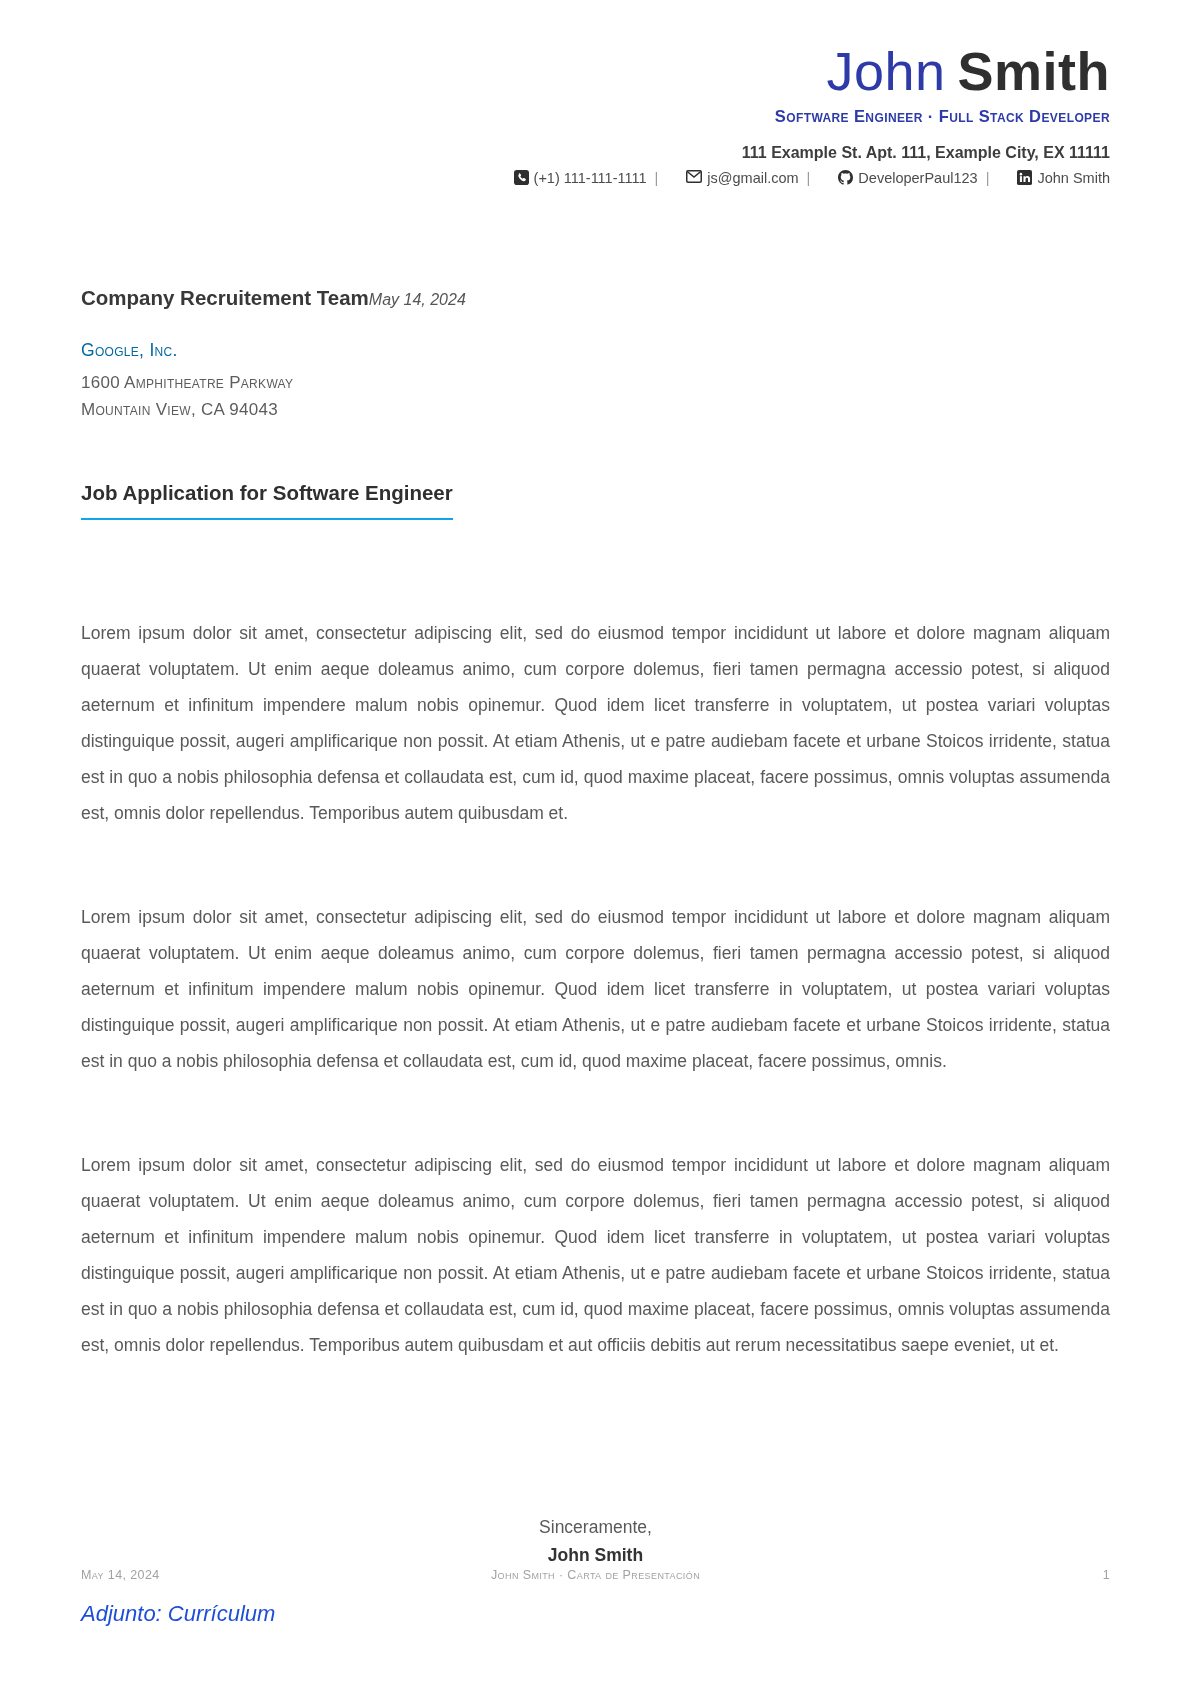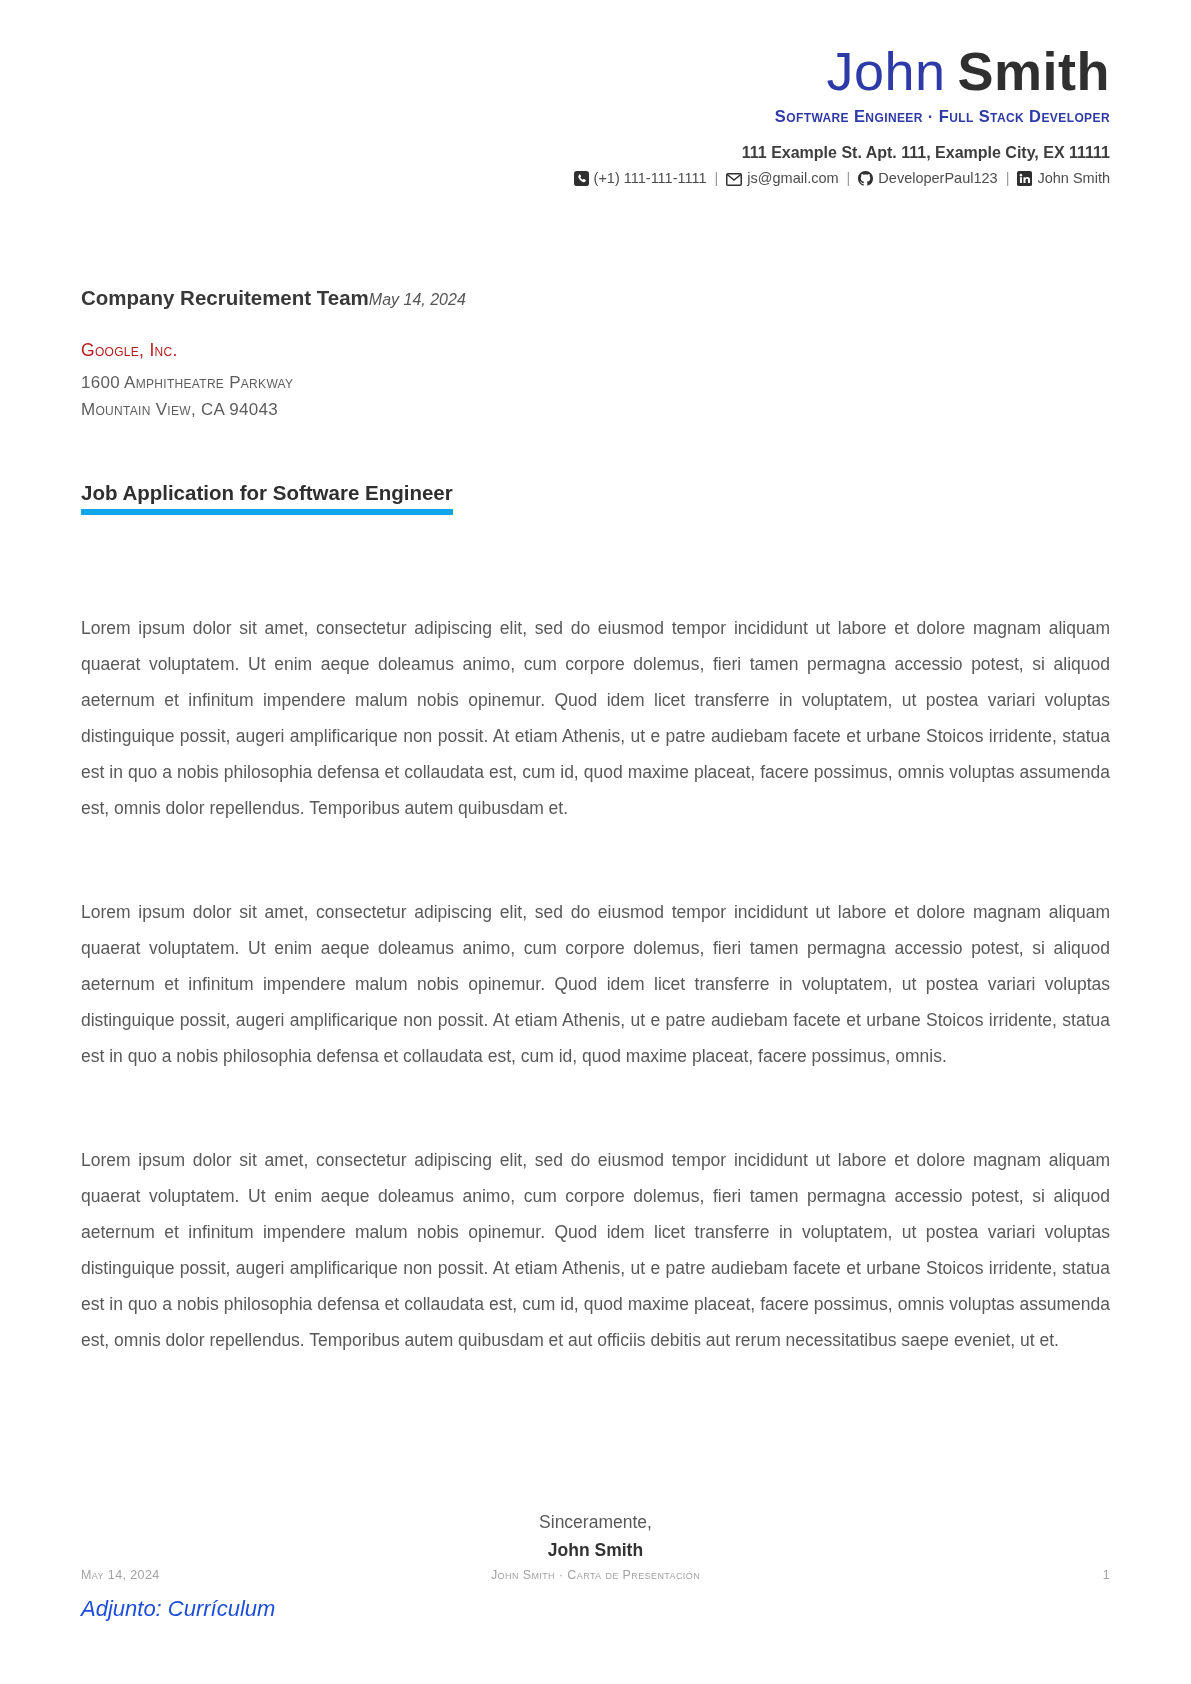--- a/index.html
+++ b/index.html
@@ -42,21 +42,21 @@
   }
   .header-contacts {
     margin-top: 8px;
     font-size: 14.5px;
     color: #4c4c4c;
     display: flex;
     justify-content: flex-end;
     align-items: center;
     gap: 7px;
   }
-  .contact-item { display: inline-flex; align-items: flex-end; gap: 5px; }
+  .contact-item { display: inline-flex; align-items: flex-start; gap: 5px; margin-left: 20px; }
   .contact-item svg { display: block; }
   .sep { color: #9a9a9a; padding: 0 1px; }
 
   
   .recipient-row {
     margin-top: 100px;
     display: flex;
     justify-content: flex-start;
     align-items: baseline;
   }
@@ -67,43 +67,43 @@
   }
   .letter-date {
     font-size: 16px;
     font-style: italic;
     color: #555555;
   }
   .company-name {
     margin-top: 30px;
     font-variant: small-caps;
     font-size: 17.5px;
-    color: #b91c1c;
+    color: #0369a1;
     letter-spacing: 0.3px;
   }
   .recipient-address {
     margin-top: 8px;
     font-variant: small-caps;
     font-size: 17px;
     color: #5d5d5d;
     line-height: 27px;
     letter-spacing: 0.3px;
   }
 
   
   .subject {
     margin-top: 58px;
   }
   .subject span {
     display: inline-block;
     font-size: 20.5px;
     font-weight: 700;
     color: #2f2f2f;
-    border-bottom: 6px solid #0ea5e9;
-    padding-bottom: 4px;
+    border-bottom: 2px solid #0ea5e9;
+    padding-bottom: 13px;
   }
   .greeting {
     margin-top: 30px;
     font-size: 17.5px;
     color: #696969;
   }
 
   
   .body-text p {
     font-size: 17.5px;

